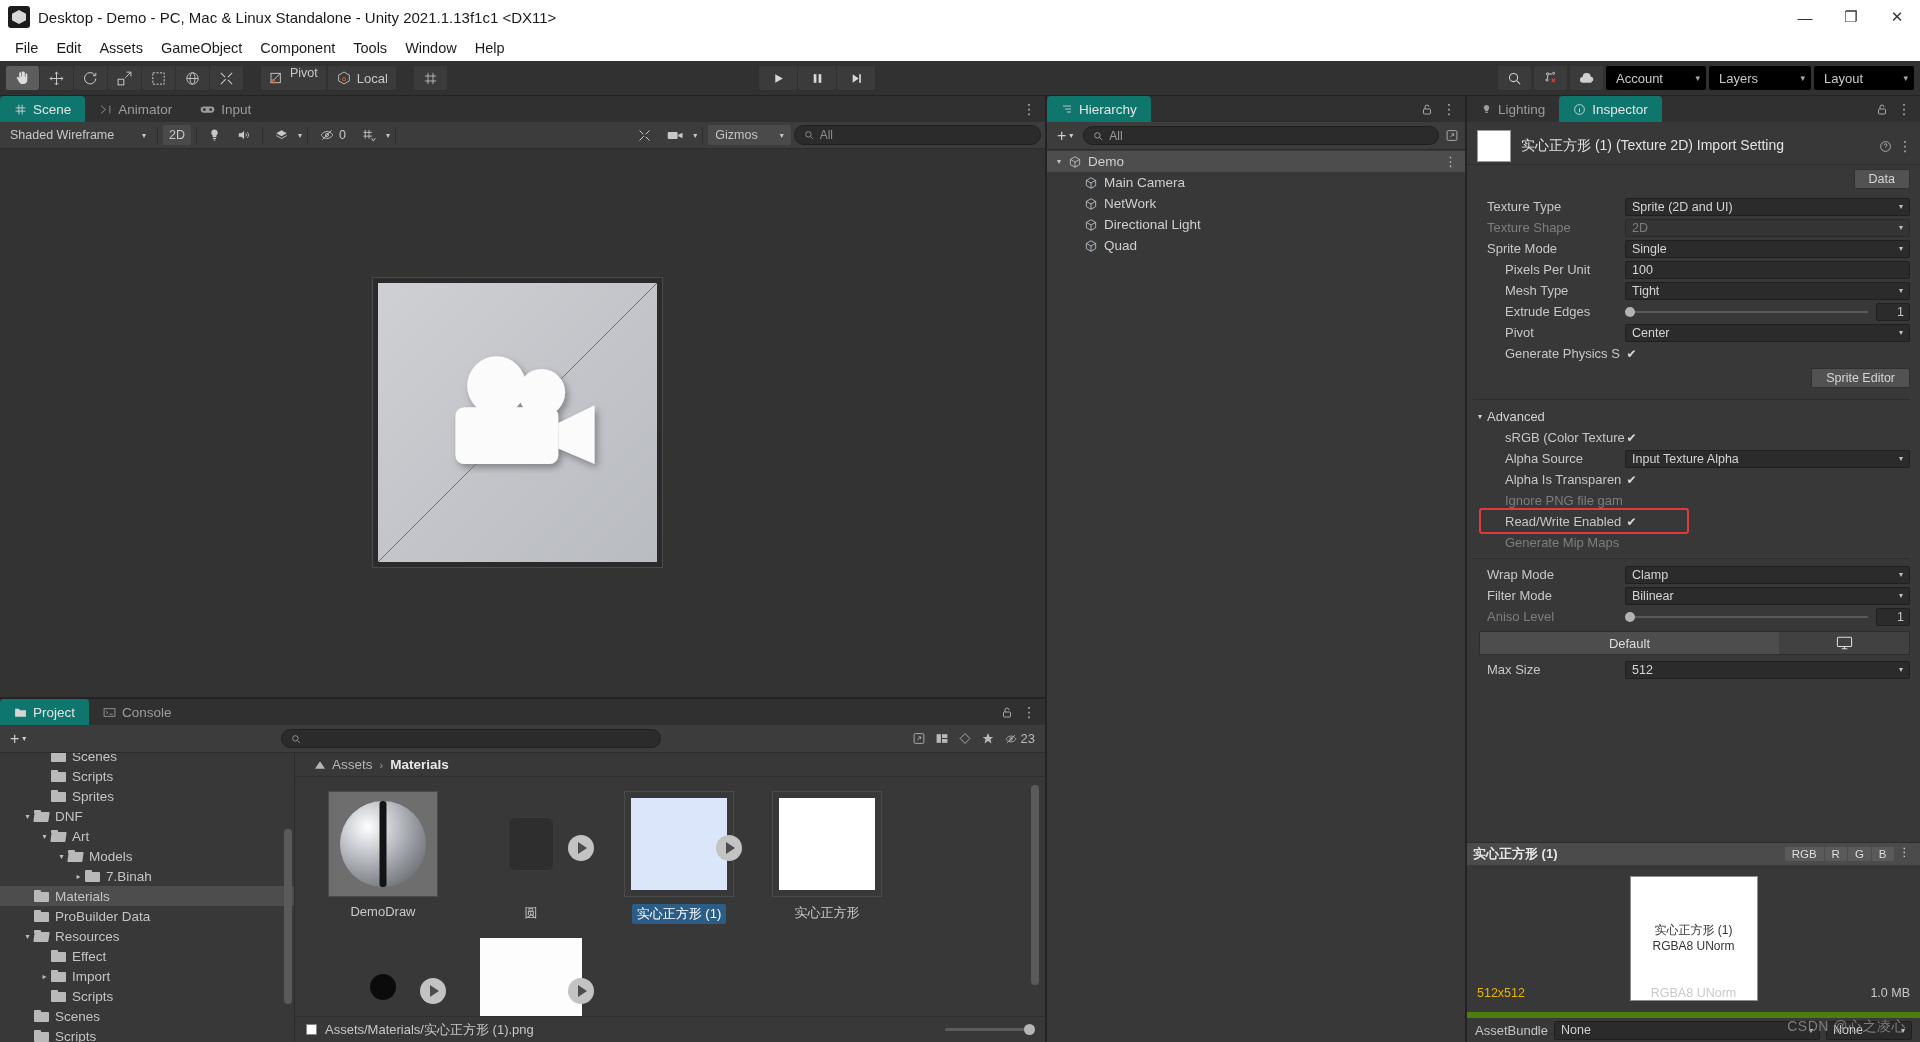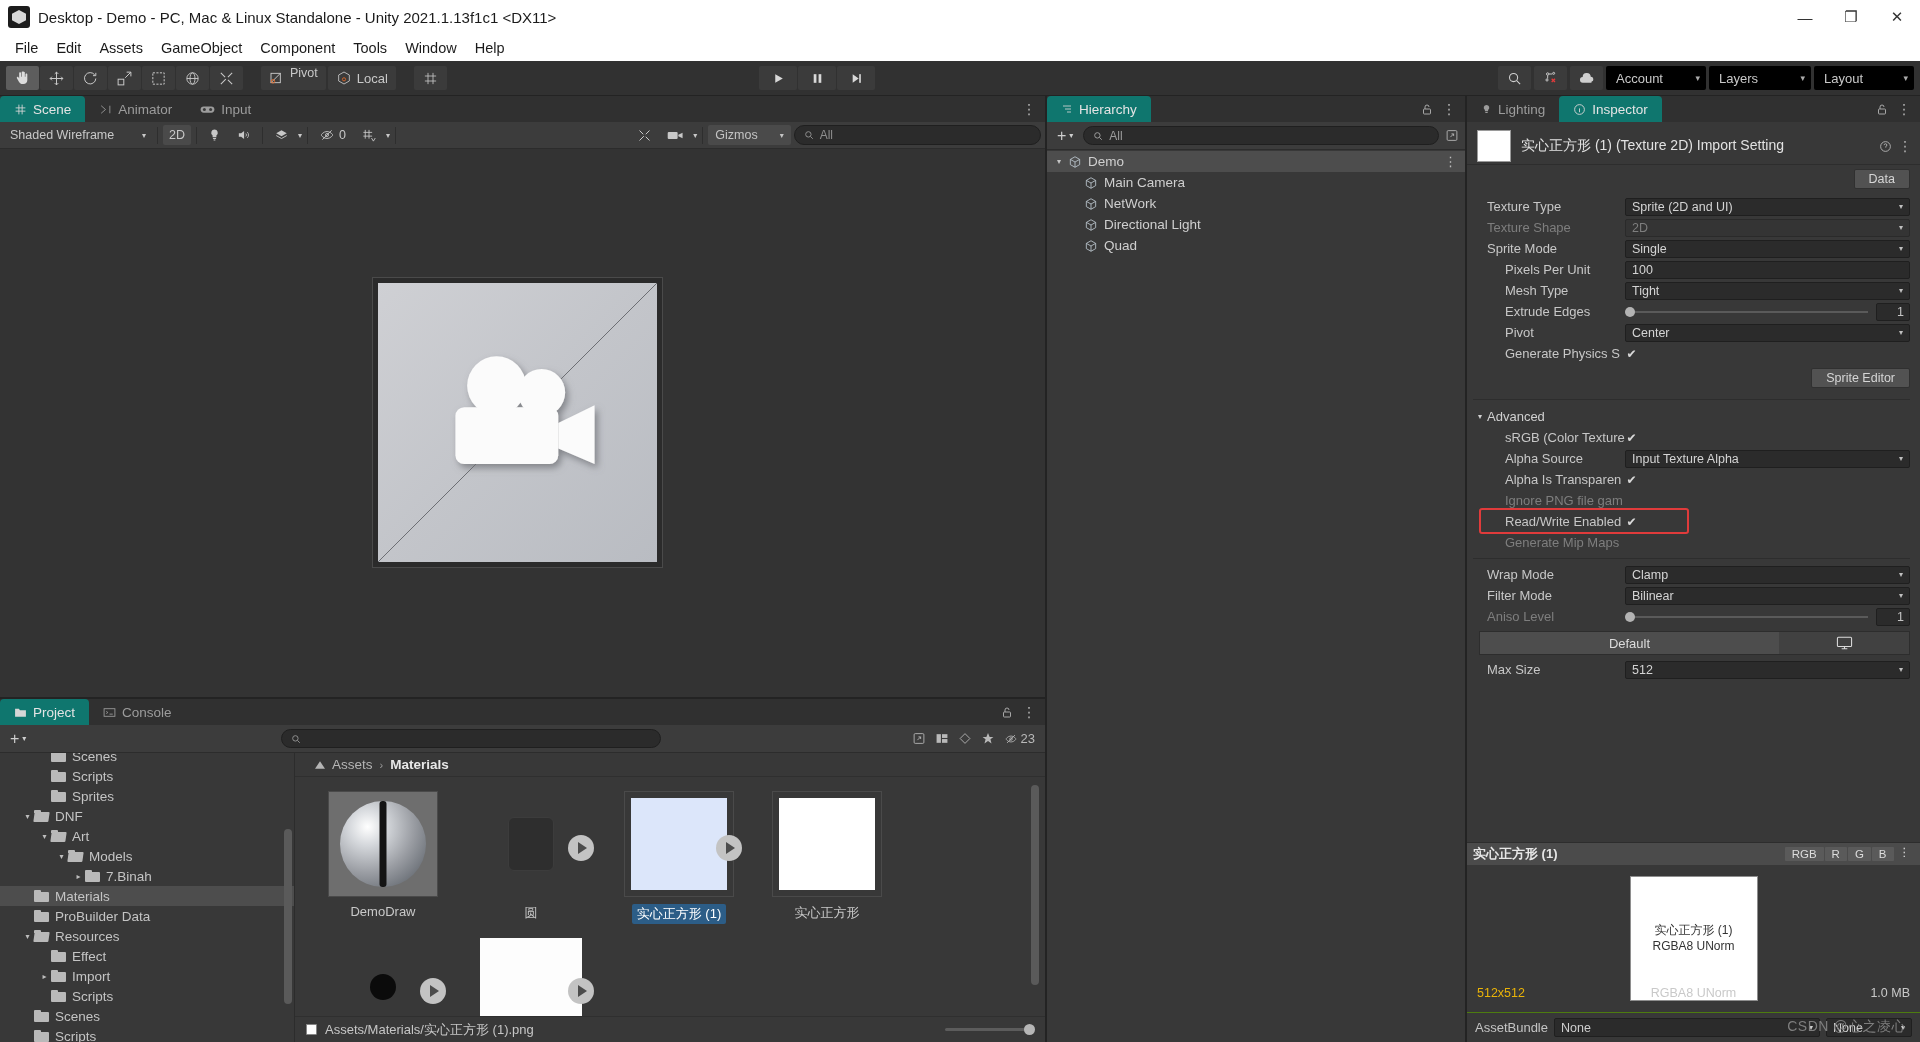--- a/index.html
+++ b/index.html
@@ -232,21 +232,21 @@
   .pv-rgb { margin-left:auto; display:flex; gap:1px; }
   .pv-rgb span { background:#5a5a5a; padding:1px 7px; font-size:11.5px; font-weight:normal; color:#ddd; border-radius:1px;}
   .preview-body { flex:1; position:relative; display:flex; align-items:center; justify-content:center; }
   .pv-image { width:128px; height:125px; background:#fff; border:1px solid #8e8e8e; position:relative;
               display:flex; align-items:center; justify-content:center; }
   .pv-caption { position:absolute; font-size:12px; color:#333; text-align:center; line-height:1.3; }
   .pv-left { position:absolute; left:10px; bottom:12px; font-size:12.5px; color:#eab308;}
   .pv-right { position:absolute; right:10px; bottom:12px; font-size:12.5px; color:#c9c9c9;}
   .pv-mid { position:absolute; left:50%; transform:translateX(-50%); bottom:12px; font-size:12.5px; color:#c9c9c9;}
   .bundle-row { height:30px; flex:0 0 30px; display:flex; align-items:center; gap:6px; padding:0 8px;
-                border-top:1px solid #4d7c0f; font-size:13px;}
+                border-top:6px solid #4d7c0f; font-size:13px;}
   .bundle-row .bfield { height:19px; background:#2b2b2b; border:1px solid #1f1f1f; border-radius:2px;
                         display:flex; align-items:center; padding:0 6px; font-size:12.5px; color:#cfcfcf;}
 
   .watermark { position:absolute; right:14px; bottom:6px; font-size:14px; color:#7e7e7e; letter-spacing:.5px;}
   .scroll-v { position:absolute; right:2px; width:8px; background:#5a5a5a; border-radius:4px;}
 </style>
 </head>
 <body>
 
 <div class="app">

